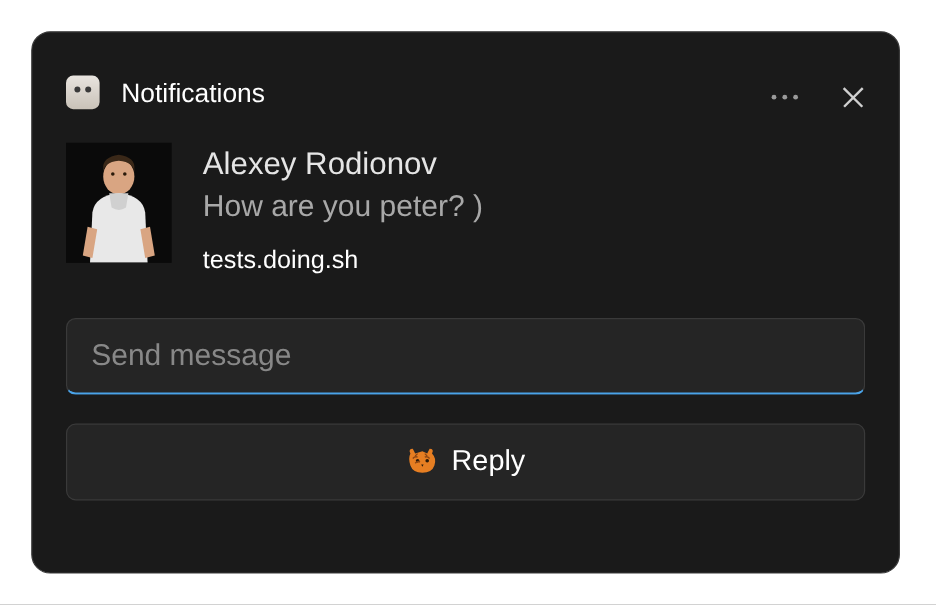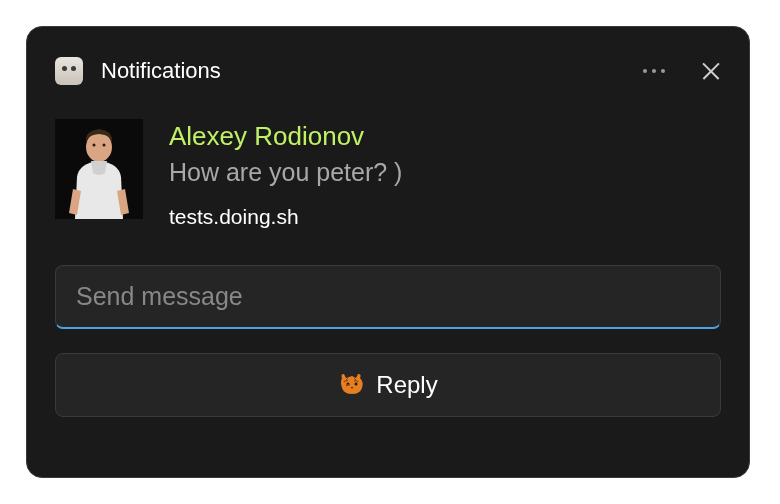--- a/index.html
+++ b/index.html
@@ -23,21 +23,21 @@
       background: #1a1a1a;
       border: 1px solid #3a3a3a;
       border-radius: 16px;
       padding: 24px 28px 28px 28px;
       display: flex;
       flex-direction: column;
       color: #fff;
     }
     .toast-header {
       display: flex;
-      align-items: center;
+      align-items: flex-end;
       height: 40px;
       margin-bottom: 28px;
     }
     .app-icon {
       width: 28px;
       height: 28px;
       border-radius: 6px;
       background: linear-gradient(180deg, #e8e4df 0%, #c9c2b8 100%);
       margin-right: 18px;
       position: relative;
@@ -116,21 +116,21 @@
     }
     .body-text {
       display: flex;
       flex-direction: column;
       gap: 4px;
       padding-top: 2px;
     }
     .sender-name {
       font-size: 26px;
       font-weight: 400;
-      color: #bef264;
+      color: #e5e5e5;
     }
     .message-text {
       font-size: 25px;
       font-weight: 400;
       color: #a8a8a8;
       margin-top: 2px;
     }
     .source-text {
       font-size: 21px;
       font-weight: 400;

